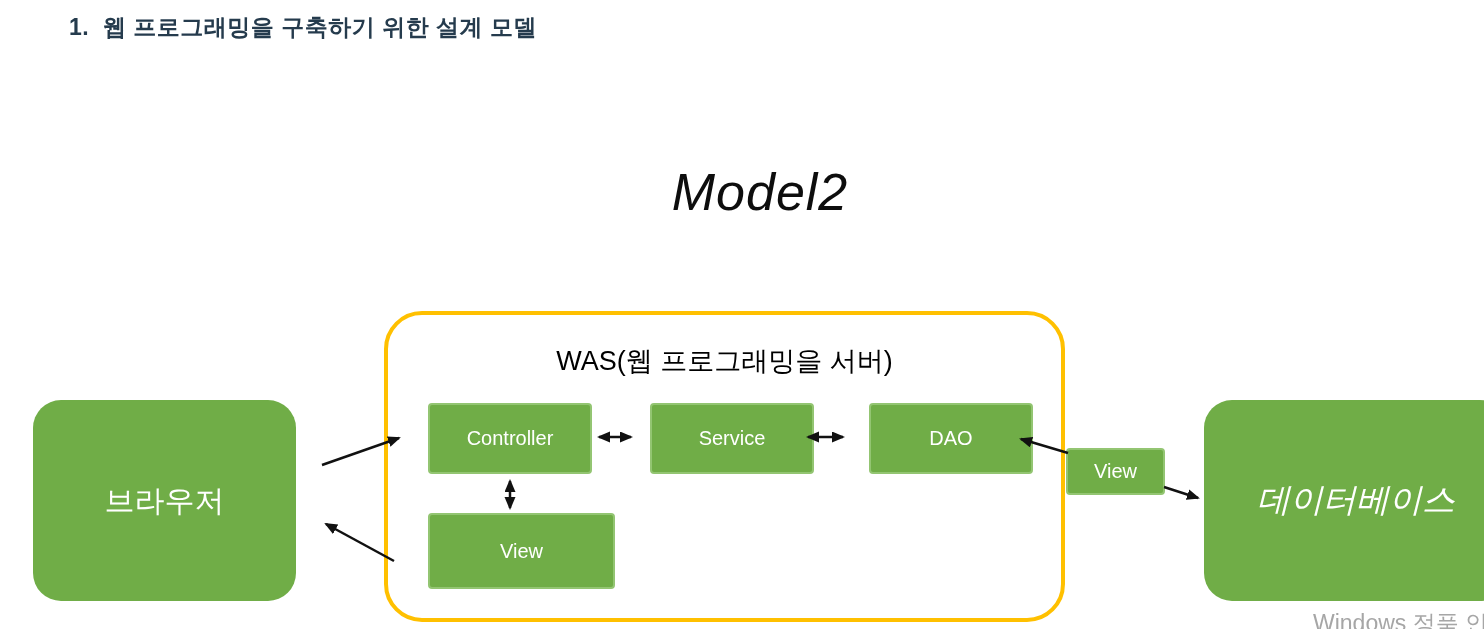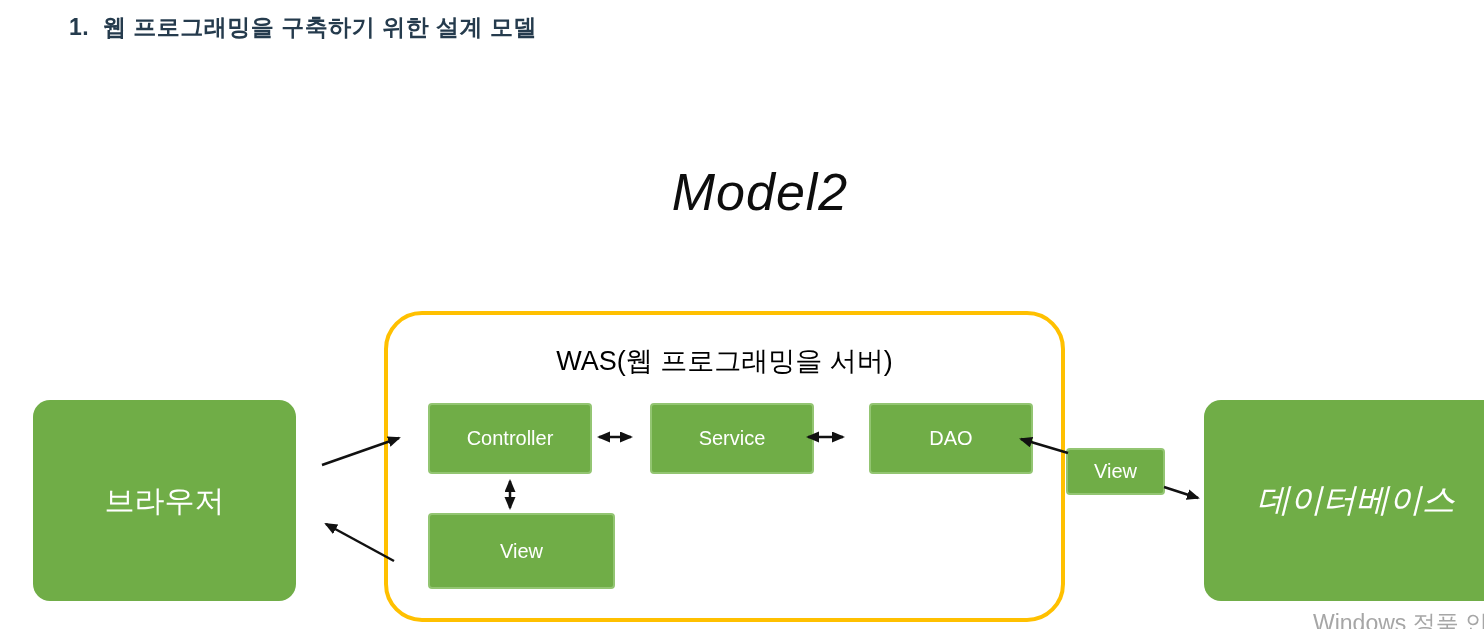--- a/index.html
+++ b/index.html
@@ -35,21 +35,21 @@
     font-style:italic;
   }
   .node{
     position:absolute;
     background:var(--node-fill);
     color:#ffffff;
     display:flex;align-items:center;justify-content:center;
     text-align:center;
     box-sizing:border-box;
   }
-  .node.big{border-radius:17px;}
+  .node.big{border-radius:28px;}
   .node.small{
     border-radius:4px;
     border:2px solid var(--node-border);
     font-size:20px;
   }
   .browser{left:33px;top:400px;width:263px;height:201px;font-size:30px;line-height:38px;flex-direction:column;}
   .database{left:1204px;top:400px;width:304px;height:201px;font-size:33px;font-style:italic;}
   .controller{left:428px;top:403px;width:164px;height:71px;}
   .service{left:638px;top:403px;width:164px;height:71px;margin-left:12px;}
   .dao{left:869px;top:403px;width:164px;height:71px;}

